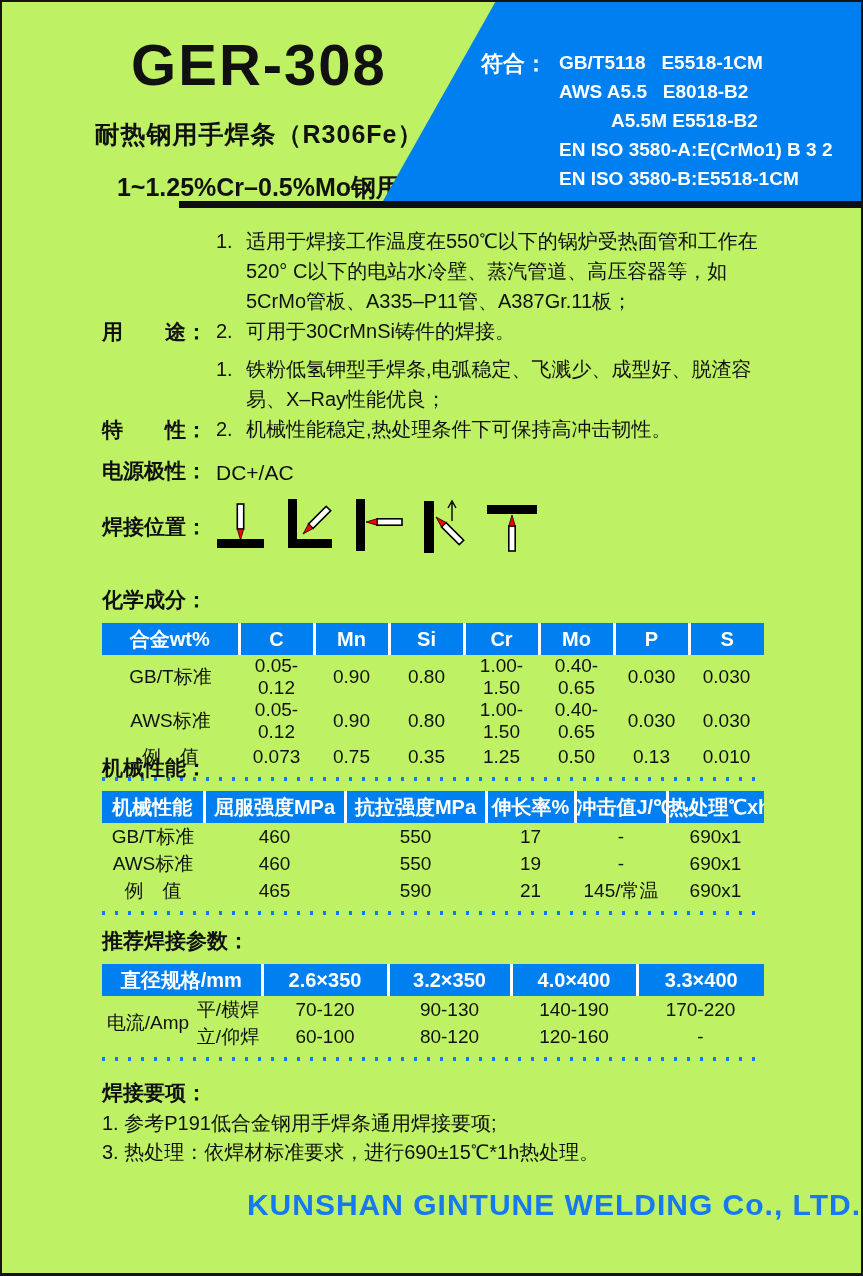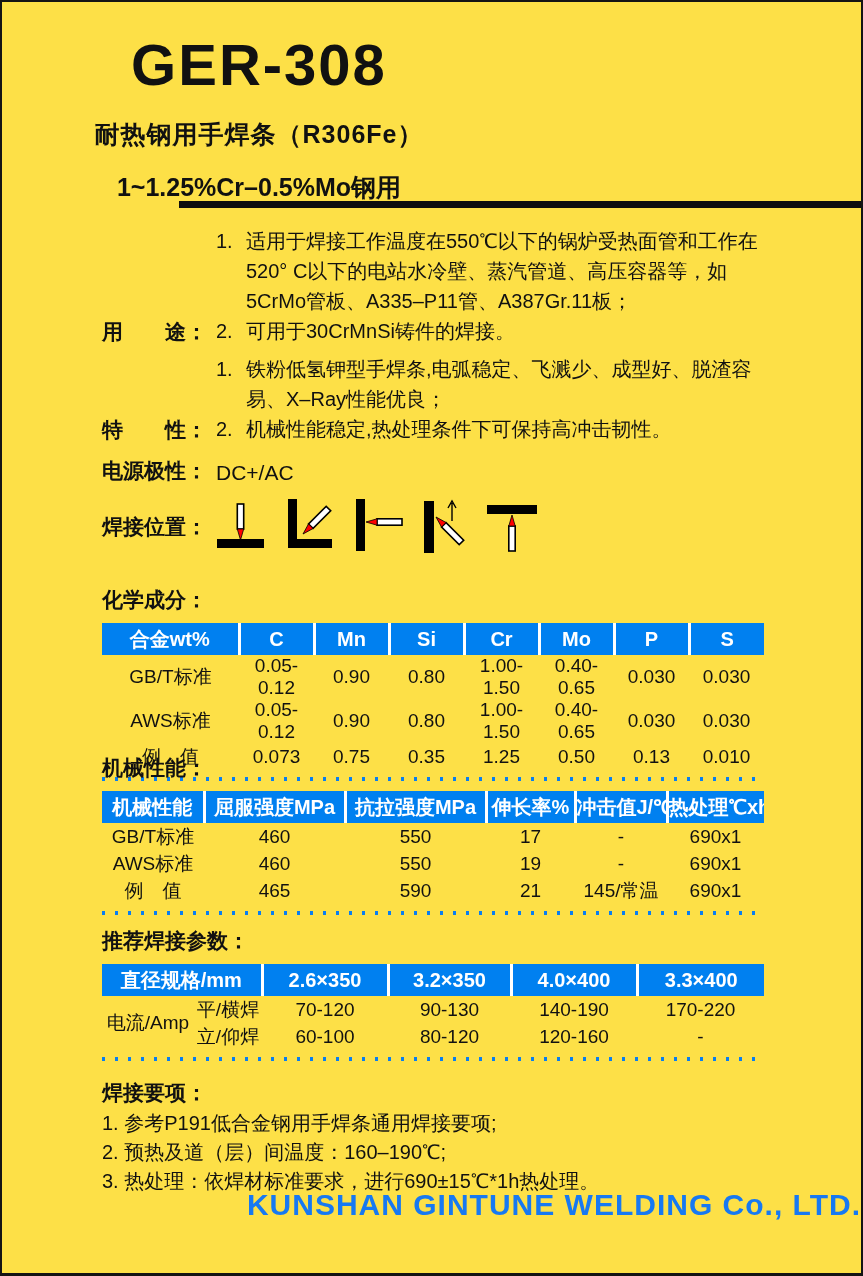--- a/index.html
+++ b/index.html
@@ -1,18 +1,18 @@
 <!DOCTYPE html>
 <html><head>
 <meta charset="utf-8">
 <style>
   html,body { margin:0; padding:0; background:#e8e8e8; }
   .page {
     position:relative; width:863px; height:1276px; margin:0 auto;
-    background:#fde047; border:2px solid #141414; border-bottom-width:3px;
+    background:#bef264; border:2px solid #141414; border-bottom-width:3px;
     box-sizing:border-box; overflow:hidden;
     font-family:"Liberation Sans", sans-serif; color:#111;
   }
 
   
   .title-block { position:absolute; top:34px; left:52px; width:410px; text-align:center; }
   .product-code { font-size:58px; font-weight:bold; letter-spacing:2px; line-height:1; }
   .subtitle { margin-top:24px; font-size:25px; font-weight:bold; letter-spacing:1px; }
   .application { margin-top:20px; font-size:25px; font-weight:bold; }
 
@@ -70,20 +70,32 @@
 <body>
 
 <div class="page">
 
   <div class="title-block">
     <div class="product-code">GER-308</div>
     <div class="subtitle">耐热钢用手焊条（R306Fe）</div>
     <div class="application">1~1.25%Cr–0.5%Mo钢用</div>
   </div>
 
+  <div class="banner">
+    <div class="banner-inner">
+      <div class="fuhe">符合：</div>
+      <div class="std-lines">
+        <div class="std-line">GB/T5118   E5518-1CM</div>
+        <div class="std-line">AWS A5.5   E8018-B2</div>
+        <div class="std-line std-indent">A5.5M E5518-B2</div>
+        <div class="std-line">EN ISO 3580-A:E(CrMo1) B 3 2</div>
+        <div class="std-line">EN ISO 3580-B:E5518-1CM</div>
+      </div>
+    </div>
+  </div>
 
   <div class="top-divider"></div>
 
   <div class="section label-row" style="top:224px;">
     <div class="sec-label">用　　途：</div>
     <div class="num-list">
       <div class="li">
         <div class="li-num">1.</div>
         <div class="li-text">适用于焊接工作温度在550℃以下的锅炉受热面管和工作在520° C以下的电站水冷壁、蒸汽管道、高压容器等，如5CrMo管板、A335–P11管、A387Gr.11板；</div>
       </div>
@@ -310,19 +322,18 @@
             <td>-</td>
         </tr>
       </tbody>
     </table>
     <div class="dotted"></div>
   </div>
 
   <div class="section notes" style="top:1077px;">
     <div class="sec-label">焊接要项：</div>
     <div class="notes-line">1. 参考P191低合金钢用手焊条通用焊接要项;</div>
-    <div class="notes-line">2. 预热及道（层）间温度：160–190℃;</div>
     <div class="notes-line">3. 热处理：依焊材标准要求，进行690±15℃*1h热处理。</div>
   </div>
 
   <div class="footer">KUNSHAN  GINTUNE  WELDING  Co.,  LTD.</div>
 
 </div>
 
 </body></html>

